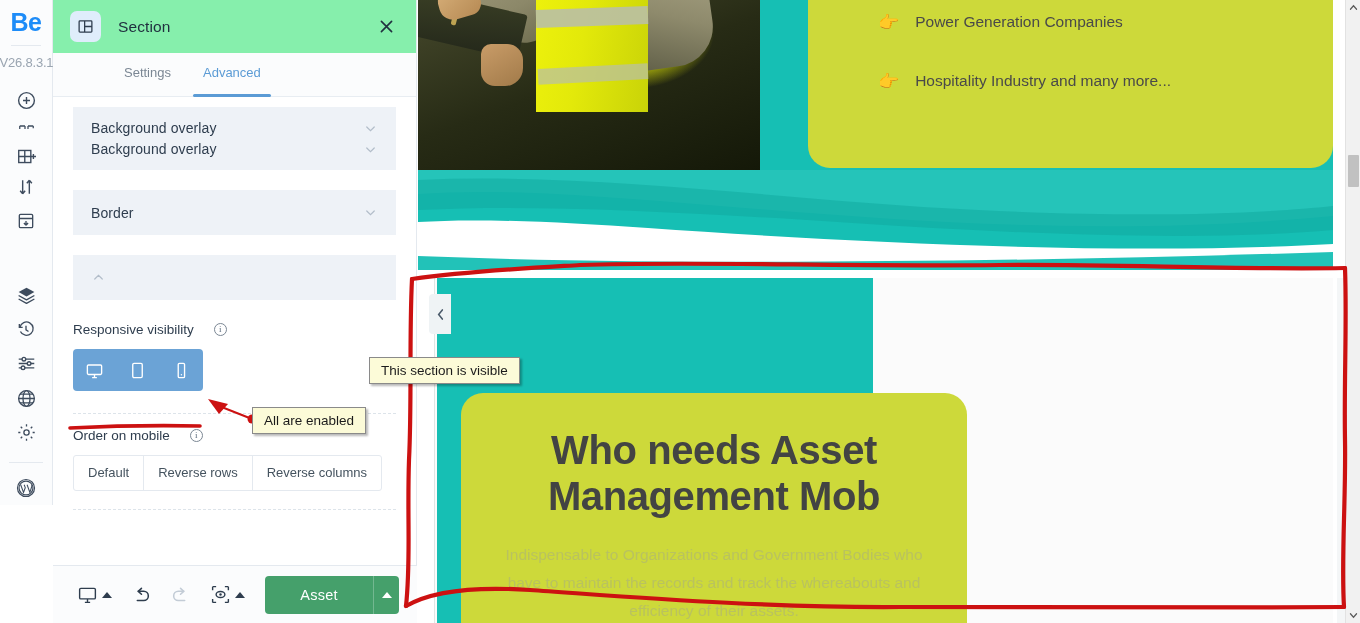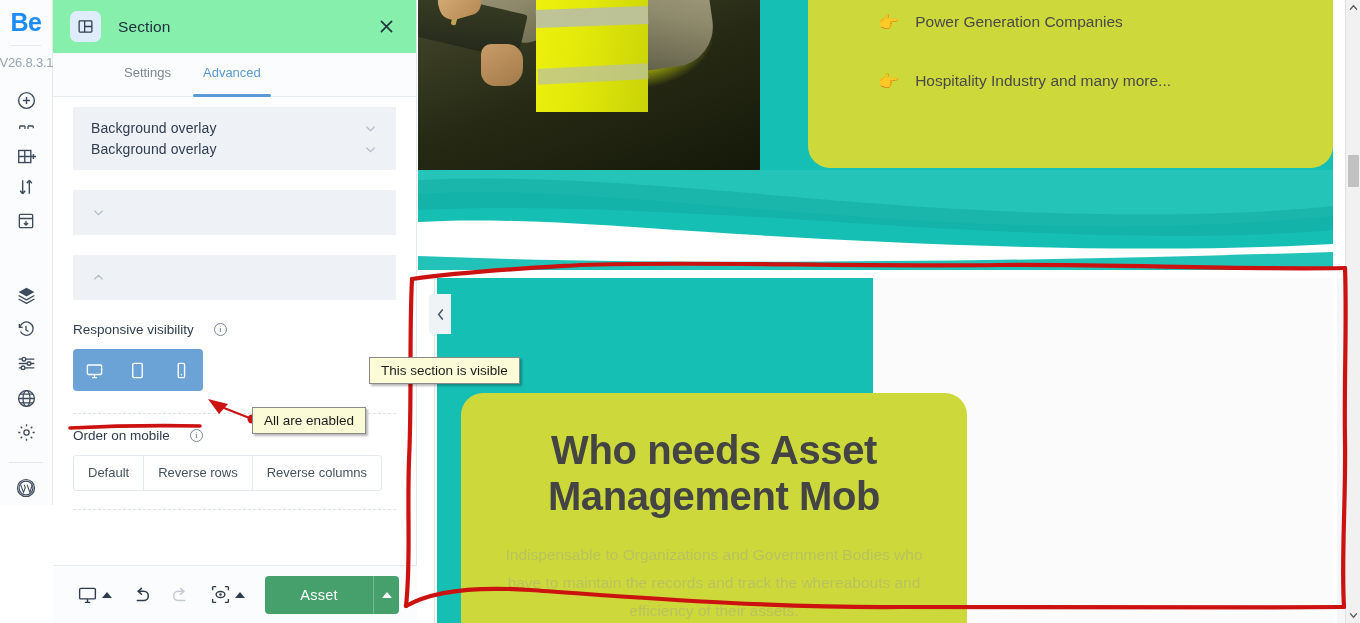--- a/index.html
+++ b/index.html
@@ -393,20 +393,21 @@
             <svg width="15" height="15" viewBox="0 0 20 20" fill="none" stroke="currentColor" stroke-width="1.6" stroke-linecap="round">
                 <path d="M5 8l5 5 5-5"></path>
               </svg>
           </span>
         </div>
       </div>
 
       <div class="acc-spacer"></div>
 
       <div class="acc-row">
+        <span class="acc-label">Border</span>
         <span class="chev">
           <svg width="15" height="15" viewBox="0 0 20 20" fill="none" stroke="currentColor" stroke-width="1.6" stroke-linecap="round">
               <path d="M5 8l5 5 5-5"></path>
             </svg>
         </span>
       </div>
 
       <div class="acc-spacer"></div>
 
       <div class="acc-row">

